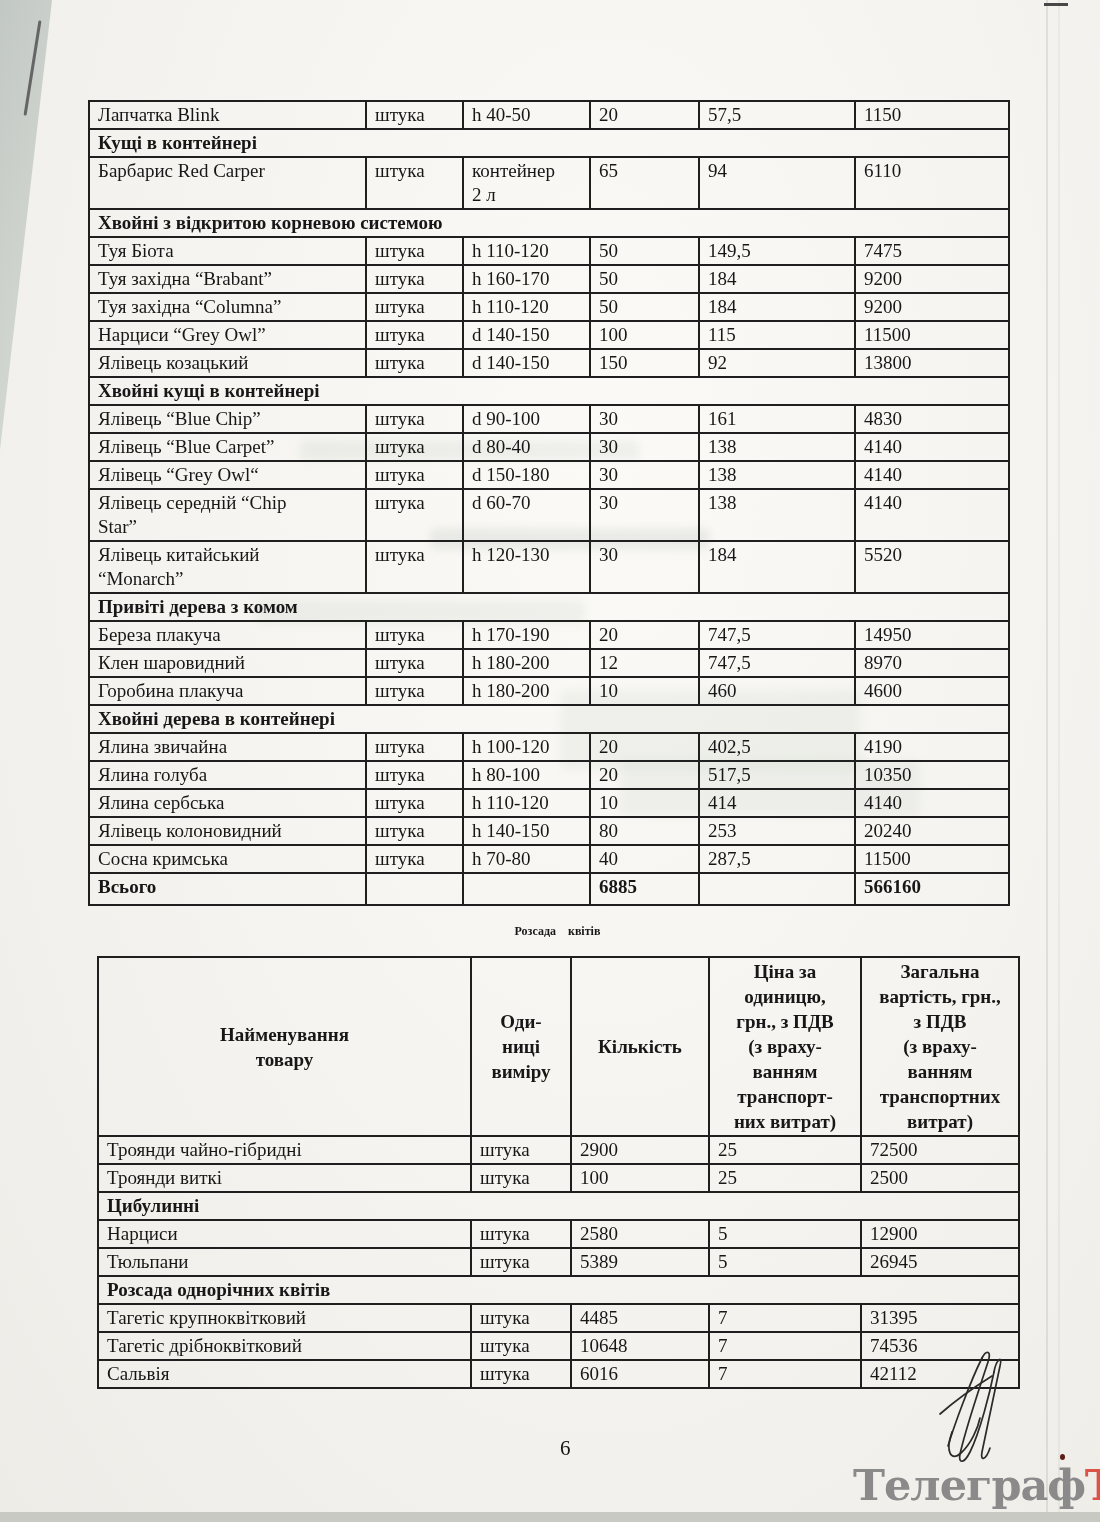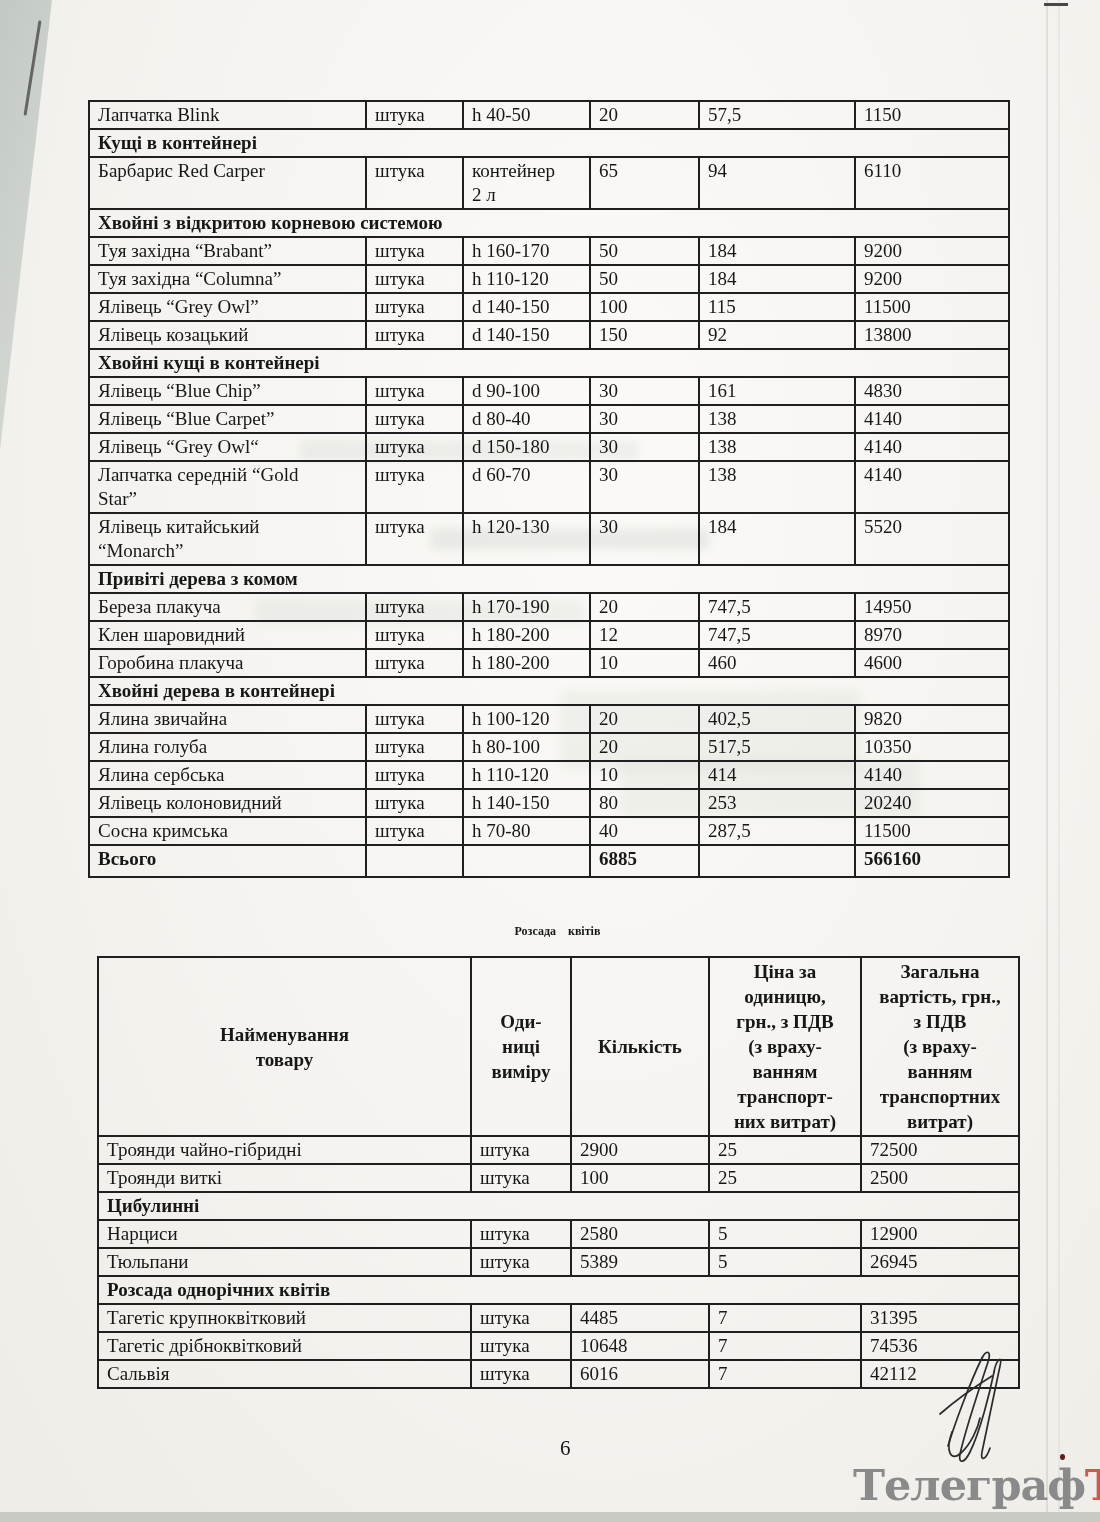--- a/index.html
+++ b/index.html
@@ -111,37 +111,45 @@
           <td>контейнер
 2 л</td>
           <td>65</td>
           <td>94</td>
           <td>6110</td>
         </tr>
         <tr>
           <td colspan="6" class="section">Хвойні з відкритою корневою системою</td>
         </tr>
         <tr>
+          <td>Туя Біота</td>
+          <td>штука</td>
+          <td>h 110-120</td>
+          <td>50</td>
+          <td>149,5</td>
+          <td>7475</td>
+        </tr>
+        <tr>
           <td>Туя західна “Brabant”</td>
           <td>штука</td>
           <td>h 160-170</td>
           <td>50</td>
           <td>184</td>
           <td>9200</td>
         </tr>
         <tr>
           <td>Туя західна “Columna”</td>
           <td>штука</td>
           <td>h 110-120</td>
           <td>50</td>
           <td>184</td>
           <td>9200</td>
         </tr>
         <tr>
-          <td>Ялівець “Grey Owl”</td>
+          <td>Нарциси “Grey Owl”</td>
           <td>штука</td>
           <td>d 140-150</td>
           <td>100</td>
           <td>115</td>
           <td>11500</td>
         </tr>
         <tr>
           <td>Ялівець козацький</td>
           <td>штука</td>
           <td>d 140-150</td>
@@ -170,21 +178,21 @@
         </tr>
         <tr>
           <td>Ялівець “Grey Owl“</td>
           <td>штука</td>
           <td>d 150-180</td>
           <td>30</td>
           <td>138</td>
           <td>4140</td>
         </tr>
         <tr>
-          <td>Лапчатка середній “Gold
+          <td>Ялівець середній “Chip
 Star”</td>
           <td>штука</td>
           <td>d 60-70</td>
           <td>30</td>
           <td>138</td>
           <td>4140</td>
         </tr>
         <tr>
           <td>Ялівець китайський
 “Monarch”</td>
@@ -223,21 +231,21 @@
         </tr>
         <tr>
           <td colspan="6" class="section">Хвойні дерева в контейнері</td>
         </tr>
         <tr>
           <td>Ялина звичайна</td>
           <td>штука</td>
           <td>h 100-120</td>
           <td>20</td>
           <td>402,5</td>
-          <td>9820</td>
+          <td>4190</td>
         </tr>
         <tr>
           <td>Ялина голуба</td>
           <td>штука</td>
           <td>h 80-100</td>
           <td>20</td>
           <td>517,5</td>
           <td>10350</td>
         </tr>
         <tr>

